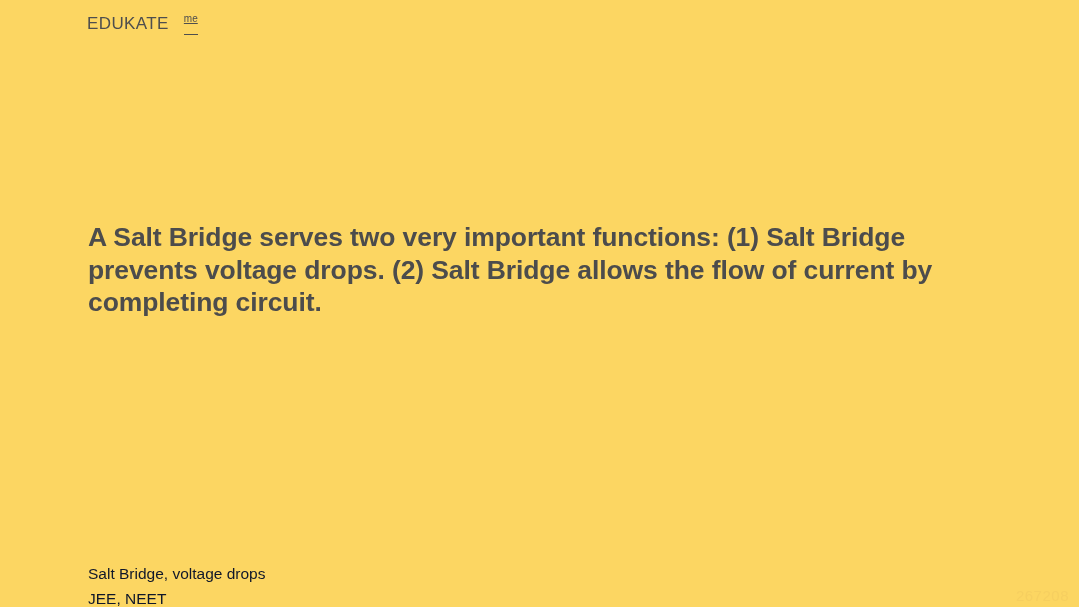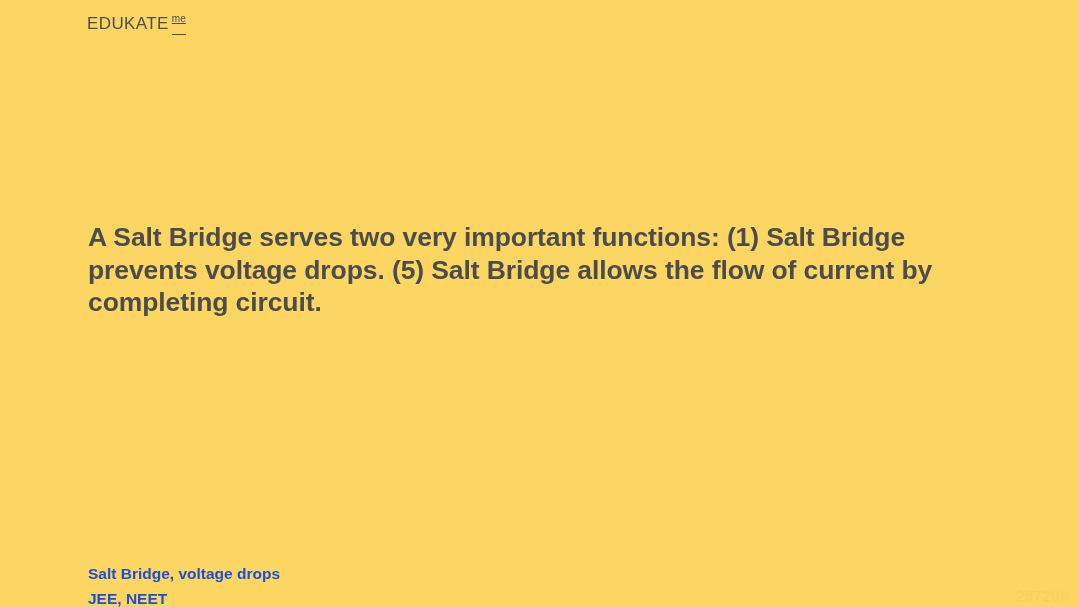--- a/index.html
+++ b/index.html
@@ -40,21 +40,21 @@
     letter-spacing: 0.4px;
     color: #4e4e4e;
     line-height: 1;
   }
   .brand-sup {
     font-family: "Liberation Sans", sans-serif;
     font-size: 10px;
     font-weight: 400;
     color: #4e4e4e;
     line-height: 1;
-    margin-left: 3px;
+    margin-left: 15px;
     position: relative;
     top: -1px;
     border-bottom: 1.6px solid #4e4e4e;
     padding-bottom: 10px;
     text-decoration: underline;
   }
 
   
   .headline {
     position: absolute;
@@ -75,23 +75,23 @@
     position: absolute;
     left: 88px;
     bottom: -4px;
     display: flex;
     flex-direction: column;
     gap: 0;
   }
   .meta-line {
     font-family: "Liberation Sans", sans-serif;
     font-size: 15.5px;
-    font-weight: 700;
+    font-weight: 400;
     line-height: 25px;
-    color: #1d4ed8;
+    color: #0f172a;
     white-space: nowrap;
   }
 
   
   .corner-id {
     position: absolute;
     right: 10px;
     bottom: 3px;
     font-family: "Liberation Sans", sans-serif;
     font-size: 15px;
@@ -104,21 +104,21 @@
 </head>
 <body>
 
 <div class="slide">
 
   <div class="brand">
     <span class="brand-word">EDUKATE</span>
     <span class="brand-sup">me</span>
   </div>
 
-  <h1 class="headline">A Salt Bridge serves two very important functions: (1) Salt Bridge prevents voltage drops. (5) Salt Bridge allows the flow of current by completing circuit.</h1>
+  <h1 class="headline">A Salt Bridge serves two very important functions: (1) Salt Bridge prevents voltage drops. (2) Salt Bridge allows the flow of current by completing circuit.</h1>
 
   <div class="meta">
     <span class="meta-line">Salt Bridge, voltage drops</span>
     <span class="meta-line">JEE, NEET</span>
   </div>
 
   <div class="corner-id">267208</div>
 
 </div>
 

